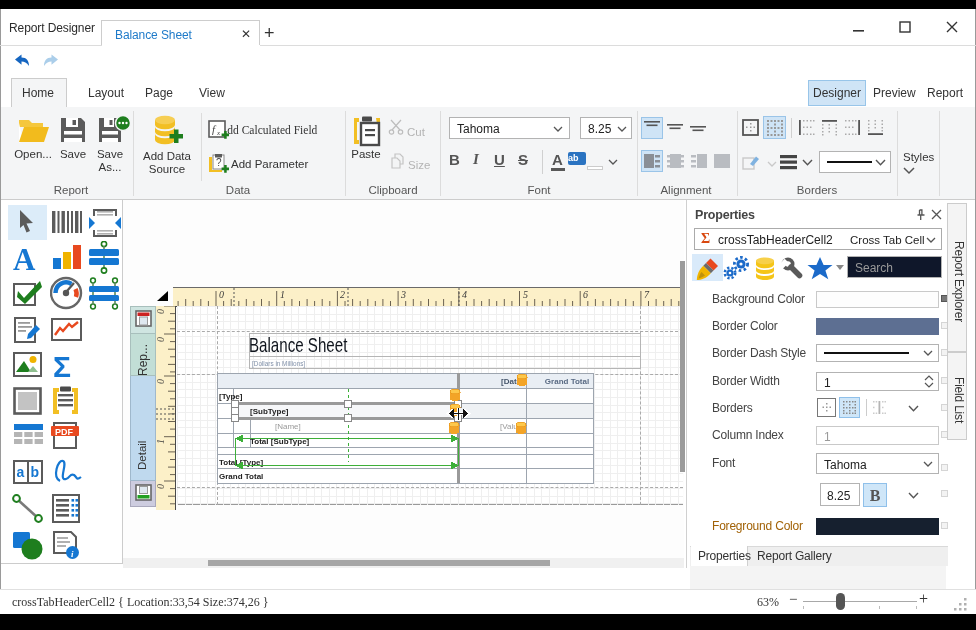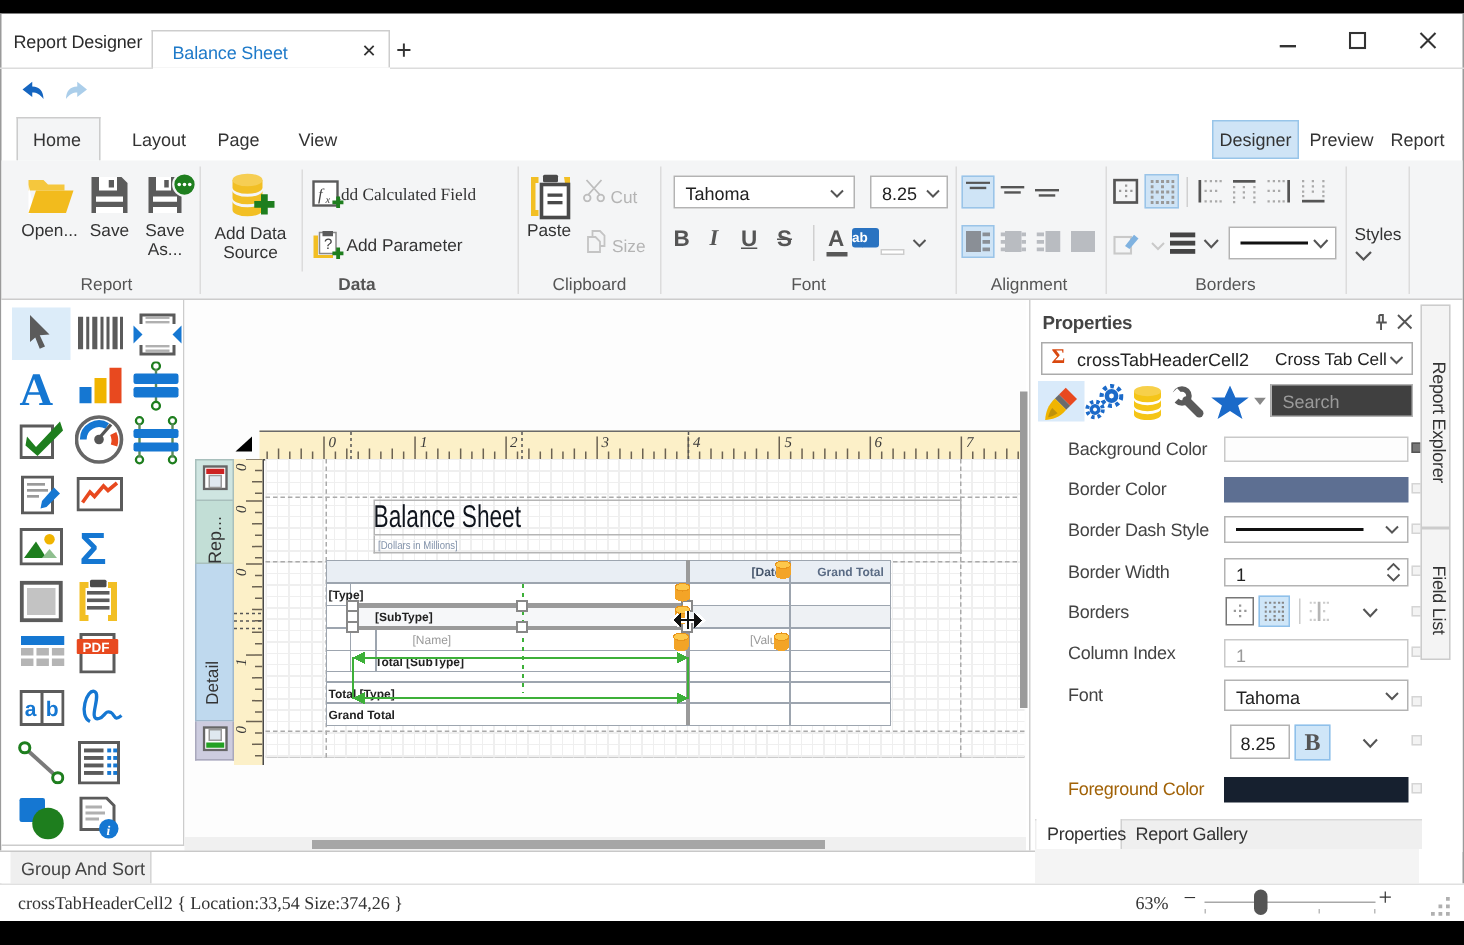--- a/index.html
+++ b/index.html
@@ -101,21 +101,21 @@
   <div class="abs" id="ribbon">
     <div class="gsep" style="left:132px;"></div>
     <div class="gsep" style="left:200px;top:6px;height:68px;"></div>
     <div class="gsep" style="left:344px;"></div>
     <div class="gsep" style="left:439px;"></div>
     <div class="gsep" style="left:636px;"></div>
     <div class="gsep" style="left:736px;"></div>
     <div class="gsep" style="left:896px;"></div>
     <div class="gsep" style="left:938px;"></div>
     <div class="glabel" style="left:30px;width:80px;">Report</div>
-    <div class="glabel" style="left:197px;width:80px;font-weight:bold;">Data</div>
+    <div class="glabel" style="left:197px;width:80px;">Data</div>
     <div class="glabel" style="left:352px;width:80px;">Clipboard</div>
     <div class="glabel" style="left:498px;width:80px;">Font</div>
     <div class="glabel" style="left:645px;width:80px;">Alignment</div>
     <div class="glabel" style="left:776px;width:80px;">Borders</div>
     <div class="biglabel" style="left:10px;top:41px;width:44px;">Open...</div>
     <div class="biglabel" style="left:50px;top:41px;width:44px;">Save</div>
     <div class="biglabel" style="left:88px;top:41px;width:42px;">Save<br>As...</div>
     <div class="biglabel" style="left:137px;top:43px;width:58px;">Add Data<br>Source</div>
     <div class="biglabel" style="left:343px;top:41px;width:44px;">Paste</div>
     <div class="smalltext" style="left:218px;top:17px;font-family:Liberation Serif, serif;">Add Calculated Field</div>
@@ -853,21 +853,21 @@
             <rect x="-1" y="5.2" width="9" height="5.6" fill="#fff" transform="rotate(-45 3.5 8)"></rect>
             <path d="M11 11 L19.5 19.5" stroke="#5a5a5a" stroke-width="5.6" stroke-linecap="round" fill="none"></path>
           </g>
         </svg>
       <svg style="position:absolute;left:116px;top:57px" width="28" height="23" viewBox="0 0 28 23">
           <path d="M14 0 L17.6 8 L26.5 8 L19.4 13.4 L22.3 22.3 L14 17 L5.7 22.3 L8.6 13.4 L1.5 8 L10.4 8 Z" fill="#1b6ac9"></path>
         </svg>
       <svg style="position:absolute;left:146px;top:65px" width="8" height="6">
           <path d="M0 0 h8 L4 5 Z" fill="#888"></path>
         </svg>
-      <div style="position:absolute;left:157px;top:56px;width:95px;height:22px;background:#404040;border:1px solid #b3b3b3;">
+      <div style="position:absolute;left:157px;top:56px;width:95px;height:22px;background:#0f172a;border:1px solid #b3b3b3;">
           <span style="position:absolute;left:7px;top:4px;font-size:12px;color:#9a9a9a;">Search</span>
         </div>
       <div style="position:absolute;left:22px;top:92px;font-size:12px;color:#444;letter-spacing:-0.2px;">Background Color</div>
       <div style="position:absolute;left:126px;top:91px;width:123px;height:17px;background:#fdfdfd;border:1px solid #c9c9c9;"></div>
       <div style="position:absolute;left:251px;top:95px;width:7px;height:7px;background:#777;border:1px solid #555;"></div>
       <div style="position:absolute;left:22px;top:119px;font-size:12px;color:#444;letter-spacing:-0.2px;">Border Color</div>
       <div style="position:absolute;left:126px;top:118px;width:123px;height:17px;background:#5d6f92;"></div>
       <div style="position:absolute;left:251px;top:122px;width:7px;height:7px;background:#f3f3f3;border:1px solid #d5d5d5;"></div>
       <div style="position:absolute;left:22px;top:146px;font-size:12px;color:#444;letter-spacing:-0.2px;">Border Dash Style</div>
       <div style="position:absolute;left:126px;top:144px;width:123px;height:18px;background:#fff;border:1px solid #b3b3b3;">
@@ -972,23 +972,20 @@
       <div style="position:absolute;left:0;top:346px;width:258px;height:20px;background:#efefef;border-top:1px solid #d9d9d9;"></div>
       <div style="position:absolute;left:1px;top:346px;width:57px;height:20px;background:#fff;border-right:1px solid #d0d0d0;"></div>
       <div style="position:absolute;left:8px;top:349px;font-size:12px;color:#333;letter-spacing:-0.2px;">Properties</div>
       <div style="position:absolute;left:67px;top:349px;font-size:12px;color:#333;letter-spacing:-0.2px;">Report Gallery</div>
       </div>
   </div>
   <div class="abs" id="rtabs">
     <div class="vtab" style="top:3px;height:149px;padding-top:8px;">Report Explorer</div>
     <div class="vtab" style="top:152px;height:88px;padding-top:8px;">Field List</div>
   </div>
-  <div class="abs" id="gasbar">
-      <div id="gastab">Group And Sort</div>
-    </div>
   <div class="abs" style="left:690px;top:566px;width:256px;height:23px;background:#f4f4f4;"></div>
   <div class="abs" id="statusbar">
     <div id="statustext">crossTabHeaderCell2 { Location:33,54 Size:374,26 }</div>
     <div style="position:absolute;left:757px;top:5px;font-size:12px;color:#333;">63%</div>
     <div style="position:absolute;left:789px;top:1px;font-size:15px;color:#333;">−</div>
     <div style="position:absolute;left:803px;top:11px;width:114px;height:1px;background:#a8a8a8;"></div>
     <div style="position:absolute;left:803px;top:16px;width:1px;height:3px;background:#bbb;"></div>
     <div style="position:absolute;left:841px;top:16px;width:1px;height:3px;background:#bbb;"></div>
     <div style="position:absolute;left:879px;top:16px;width:1px;height:3px;background:#bbb;"></div>
     <div style="position:absolute;left:916px;top:16px;width:1px;height:3px;background:#bbb;"></div>

